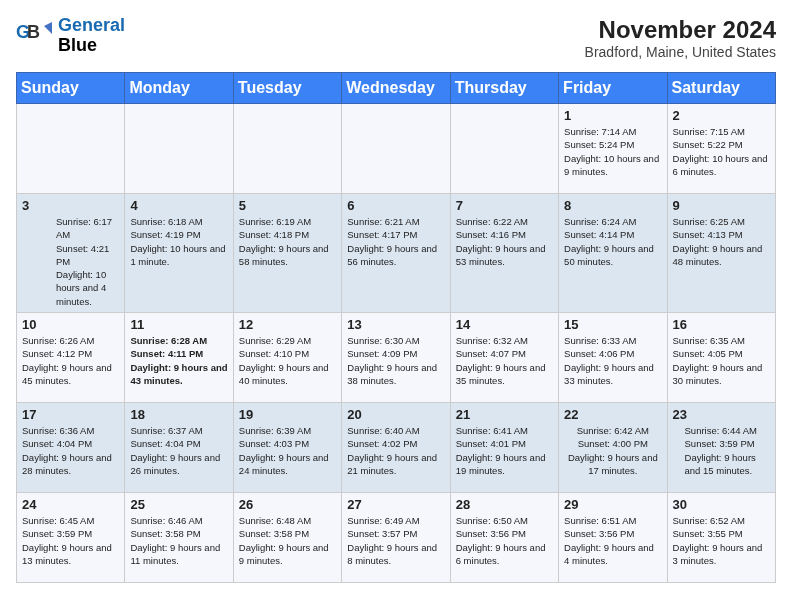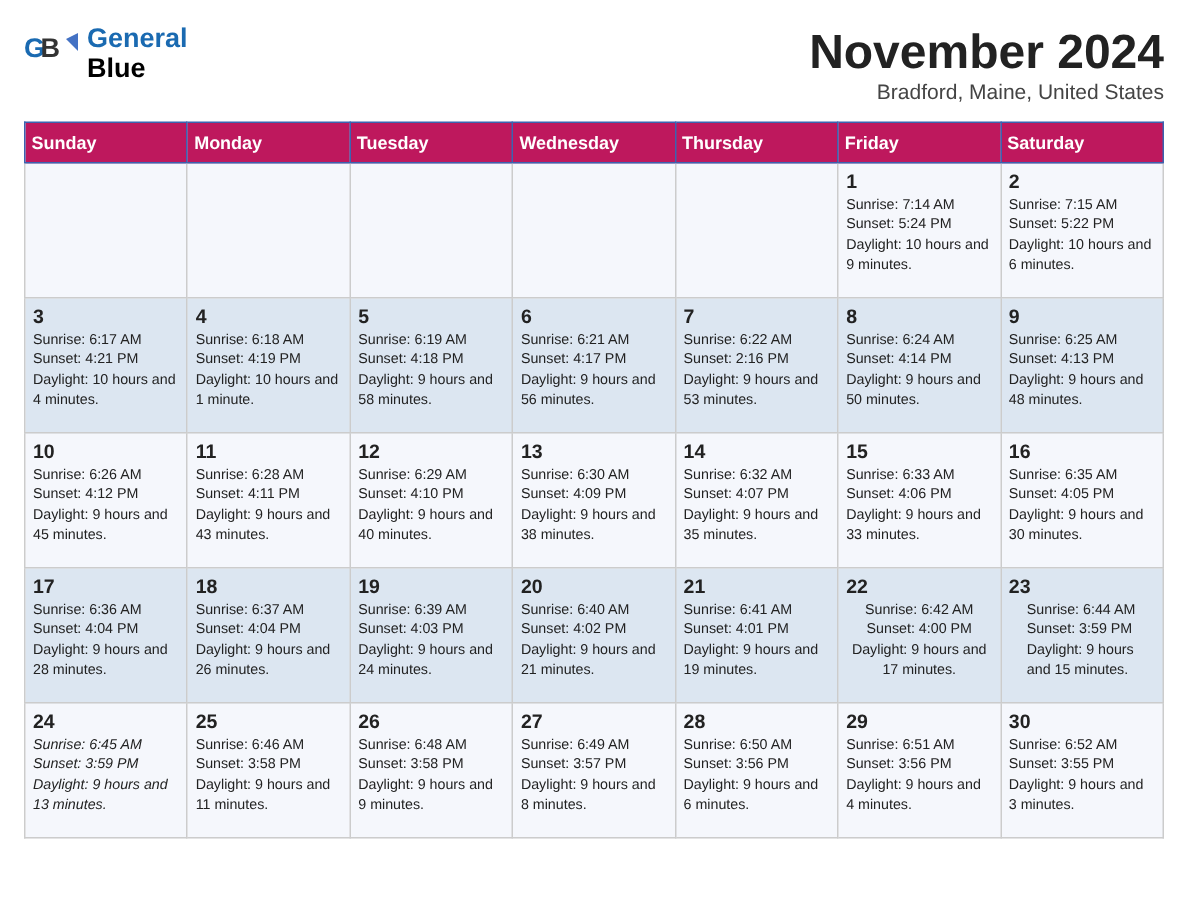--- a/index.html
+++ b/index.html
@@ -26,37 +26,37 @@
       font-weight: bold;
       line-height: 1.1;
     }
     .logo-text span { color: #1a6ab1; margin-top: 41px; }
     .logo-icon {
       width: 36px;
       height: 36px;
     }
     .title-block { text-align: right; }
     .month-title {
-      font-size: 32px;
+      font-size: 24px;
       font-weight: bold;
       color: #222;
     }
     .subtitle {
       font-size: 14px;
       color: #444;
     }
     table {
       width: 100%;
       border-collapse: collapse;
       table-layout: fixed;
     }
     thead tr th {
-      background: #be185d;
+      background: #3b82f6;
       color: #fff;
-      font-size: 12px;
+      font-size: 16px;
       font-weight: bold;
       padding: 6px 4px;
       text-align: left;
       border: 1px solid #3a63b0;
     }
     tbody tr td {
       vertical-align: top;
       border: 1px solid #ccc;
       padding: 4px 5px;
       font-size: 10px;
@@ -130,21 +130,21 @@
         <td>
           <span class="day-num">2</span>
           <div class="day-info" style="white-space: pre-line;">Sunrise: 7:15 AM
 Sunset: 5:22 PM
 Daylight: 10 hours and 6 minutes.</div>
         </td>
       </tr>
       <tr>
         <td>
           <span class="day-num">3</span>
-          <div class="day-info" style="white-space: pre-line;">Sunrise: 6:17 AM
+          <div class="day-info" style="white-space: pre-line; margin-left: 34px;">Sunrise: 6:17 AM
 Sunset: 4:21 PM
 Daylight: 10 hours and 4 minutes.</div>
         </td>
         <td>
           <span class="day-num">4</span>
           <div class="day-info" style="white-space: pre-line;">Sunrise: 6:18 AM
 Sunset: 4:19 PM
 Daylight: 10 hours and 1 minute.</div>
         </td>
         <td>
@@ -155,21 +155,21 @@
         </td>
         <td>
           <span class="day-num">6</span>
           <div class="day-info" style="white-space: pre-line;">Sunrise: 6:21 AM
 Sunset: 4:17 PM
 Daylight: 9 hours and 56 minutes.</div>
         </td>
         <td>
           <span class="day-num">7</span>
           <div class="day-info" style="white-space: pre-line;">Sunrise: 6:22 AM
-Sunset: 2:16 PM
+Sunset: 4:16 PM
 Daylight: 9 hours and 53 minutes.</div>
         </td>
         <td>
           <span class="day-num">8</span>
           <div class="day-info" style="white-space: pre-line;">Sunrise: 6:24 AM
 Sunset: 4:14 PM
 Daylight: 9 hours and 50 minutes.</div>
         </td>
         <td>
           <span class="day-num">9</span>
@@ -180,21 +180,21 @@
       </tr>
       <tr>
         <td>
           <span class="day-num">10</span>
           <div class="day-info" style="white-space: pre-line;">Sunrise: 6:26 AM
 Sunset: 4:12 PM
 Daylight: 9 hours and 45 minutes.</div>
         </td>
         <td>
           <span class="day-num">11</span>
-          <div class="day-info" style="white-space: pre-line;">Sunrise: 6:28 AM
+          <div class="day-info" style="white-space: pre-line; font-weight: bold;">Sunrise: 6:28 AM
 Sunset: 4:11 PM
 Daylight: 9 hours and 43 minutes.</div>
         </td>
         <td>
           <span class="day-num">12</span>
           <div class="day-info" style="white-space: pre-line;">Sunrise: 6:29 AM
 Sunset: 4:10 PM
 Daylight: 9 hours and 40 minutes.</div>
         </td>
         <td>
@@ -262,21 +262,21 @@
         <td>
           <span class="day-num">23</span>
           <div class="day-info" style="white-space: pre-line; margin-left: 12px;">Sunrise: 6:44 AM
 Sunset: 3:59 PM
 Daylight: 9 hours and 15 minutes.</div>
         </td>
       </tr>
       <tr>
         <td>
           <span class="day-num">24</span>
-          <div class="day-info" style="white-space: pre-line; font-style: italic;">Sunrise: 6:45 AM
+          <div class="day-info" style="white-space: pre-line;">Sunrise: 6:45 AM
 Sunset: 3:59 PM
 Daylight: 9 hours and 13 minutes.</div>
         </td>
         <td>
           <span class="day-num">25</span>
           <div class="day-info" style="white-space: pre-line;">Sunrise: 6:46 AM
 Sunset: 3:58 PM
 Daylight: 9 hours and 11 minutes.</div>
         </td>
         <td>

